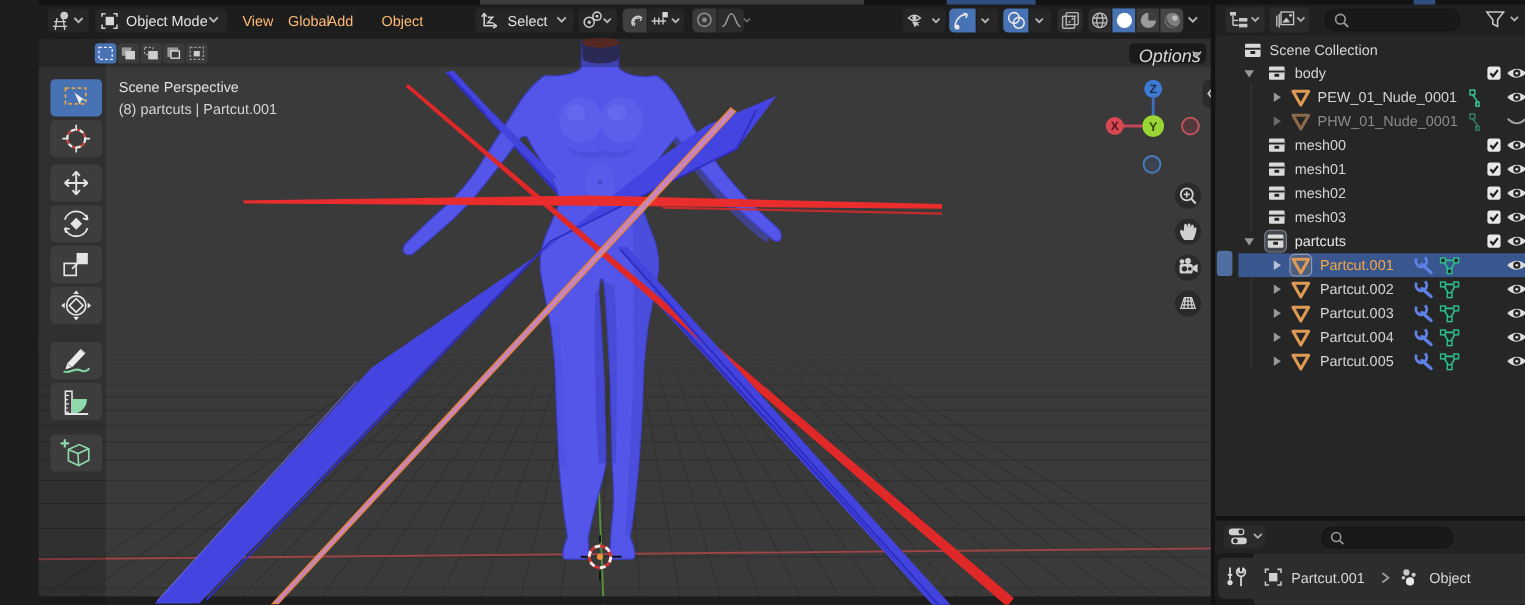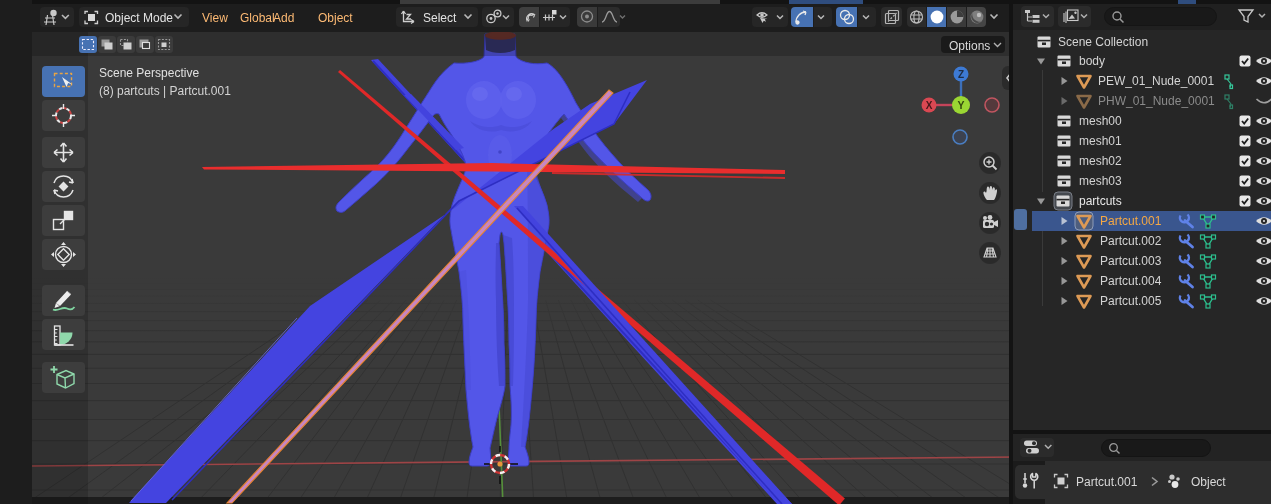--- a/index.html
+++ b/index.html
@@ -377,21 +377,21 @@
  <g transform="translate(0,296)" stroke="#8fd8ab" stroke-width="1.4" fill="none">
   <path d="M15 12.5 L24 8.5 L32 12 L32 21.5 L23.5 26 L15 22 Z"></path>
   <path d="M15 12.5 L23 16 L32 12 M23 16 L23.5 26"></path>
   <path d="M12 4 v7 M8.5 7.5 h7" stroke-width="1.8"></path>
  </g>
 </g>
     </svg>
 <div class="abs" style="left:67px;top:66px;font-size:12px;color:#e0e0e0;">Scene Perspective</div>
 <div class="abs" style="left:67px;top:84px;font-size:12px;color:#d4d4d4;">(8) partcuts | Partcut.001</div>
 <div class="abs" style="left:909px;top:36px;width:64px;height:17px;background:rgba(24,24,24,0.9);border-radius:4px;"></div>
-<div class="abs" style="left:917px;top:39px;font-size:12px;color:#d8d8d8;">Options</div>
+<div class="abs" style="left:917px;top:39px;font-size:15px;color:#d8d8d8;font-style:italic;">Options</div>
 <svg class="abs" style="left:961px;top:42px;" width="9" height="7" viewBox="0 0 9 7">
       <path d="M1 1 L4.5 4.5 L8 1" stroke="#b0b0b0" stroke-width="1.4" fill="none"></path>
     </svg>
 <div class="abs" style="left:970px;top:66px;width:15px;height:24px;background:#2b2b2b;border-radius:6px 0 0 6px;"></div>
 <svg class="abs" style="left:973px;top:71px;" width="8" height="14" viewBox="0 0 8 14">
       <path d="M6 2 L2 7 L6 12" stroke="#c8c8c8" stroke-width="1.6" fill="none"></path>
     </svg>
 <svg class="abs" style="left:880px;top:58px;" width="105" height="95" viewBox="0 0 105 95">
 <line x1="49" y1="23" x2="49" y2="47" stroke="#3d6fb8" stroke-width="2.4"></line>
 <line x1="18" y1="47" x2="44" y2="47" stroke="#c4445a" stroke-width="2.4"></line>

